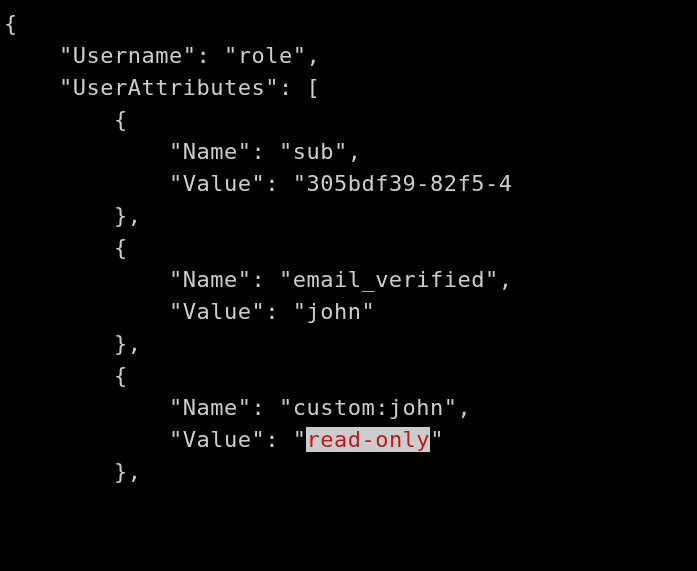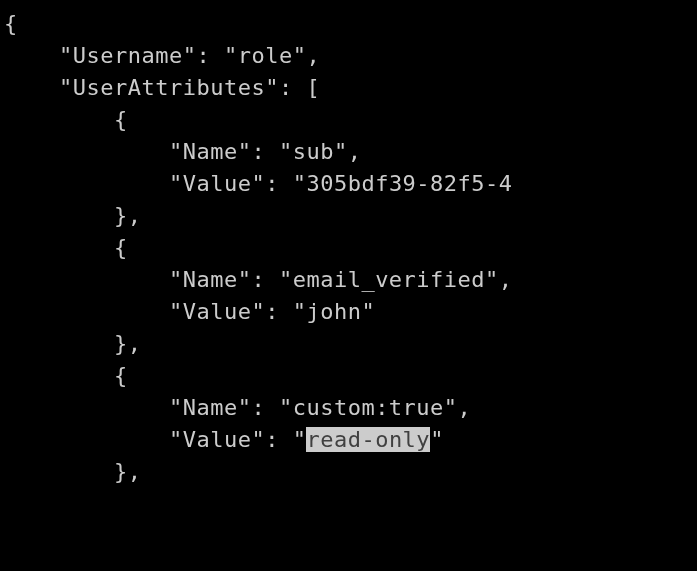--- a/index.html
+++ b/index.html
@@ -15,34 +15,34 @@
     padding: 8px 4px;
     font-family: "Consolas", "Menlo", "DejaVu Sans Mono", "Courier New", monospace;
     font-size: 22px;
     line-height: 32px;
     color: #cccccc;
     white-space: pre;
     letter-spacing: 0.5px;
   }
   .hl {
     background: #cccccc;
-    color: #404040;
+    color: #b91c1c;
     margin-top: 24px;
   }
 </style>
 </head>
 <body>
 
 <pre class="code">{
     "<span>Username</span>": "<span>role</span>",
     "<span>UserAttributes</span>": [
         {
             "<span>Name</span>": "<span>sub</span>",
             "<span>Value</span>": "<span>305bdf39-82f5-4</span>
         },
         {
             "<span>Name</span>": "<span>email_verified</span>",
             "<span>Value</span>": "<span>john</span>"
         },
         {
-            "<span>Name</span>": "<span>custom:true</span>",
+            "<span>Name</span>": "<span>custom:john</span>",
             "<span>Value</span>": "<span class="hl">read-only</span>"
         },</pre>
 
 </body></html>

